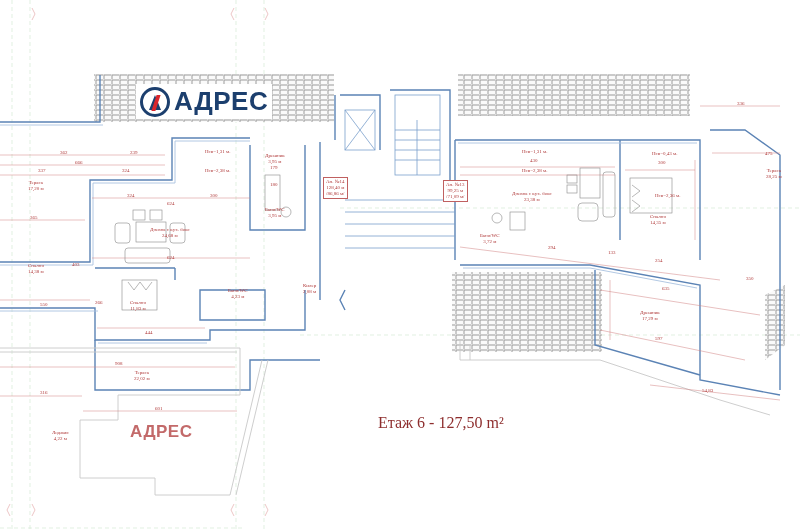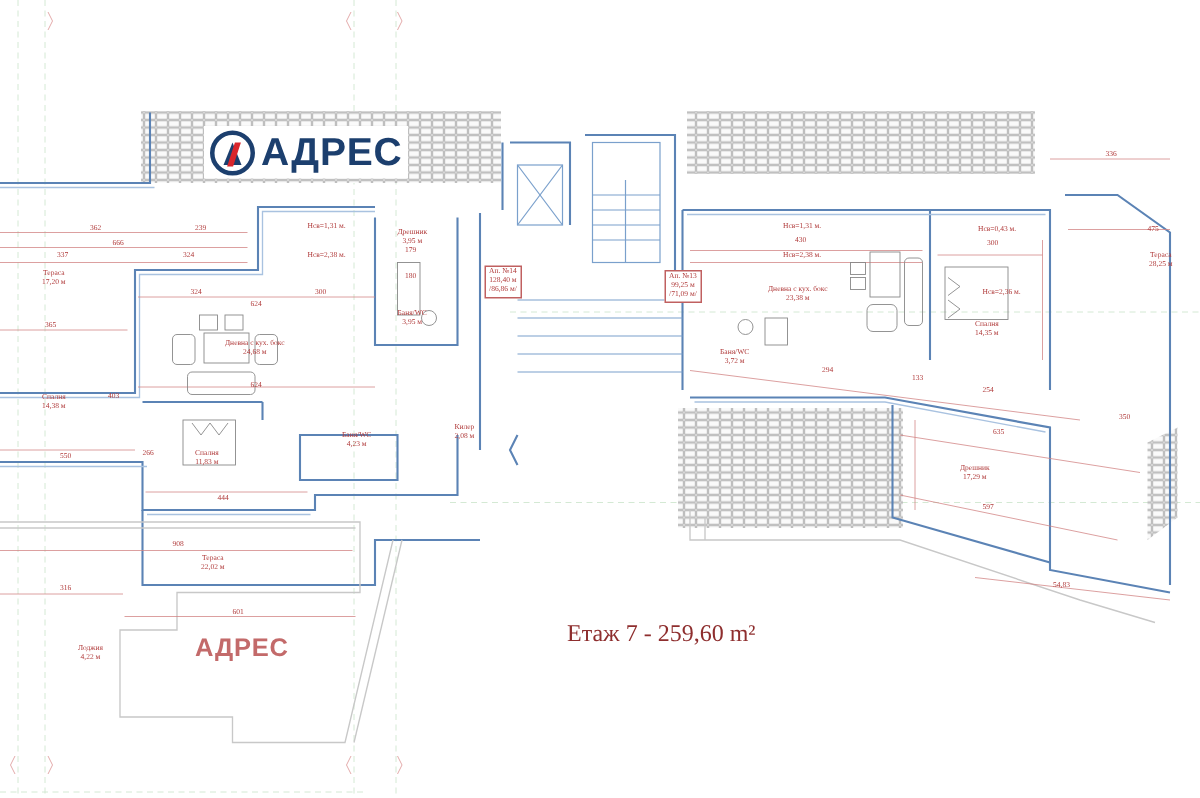--- a/index.html
+++ b/index.html
@@ -158,21 +158,21 @@
 
 <div class="logo">
   <div class="logo-circle">
     <span class="a1"></span>
       <span class="a2"></span>
   </div>
   <span class="logo-text">АДРЕС</span>
 </div>
 
 <div class="watermark">АДРЕС</div>
-<div class="floor-title">Етаж 7 - 259,60 m²</div>
+<div class="floor-title">Етаж 6 - 127,50 m²</div>
 
 <div class="apt" style="left:323px;top:177px;">
   <div>Ап. №14</div>
   <div>128,40 м</div>
   <div>/86,86 м/</div>
 </div>
 <div class="apt" style="left:443px;top:180px;">
   <div>Ап. №13</div>
   <div>99,25 м</div>
   <div>/71,09 м/</div>

